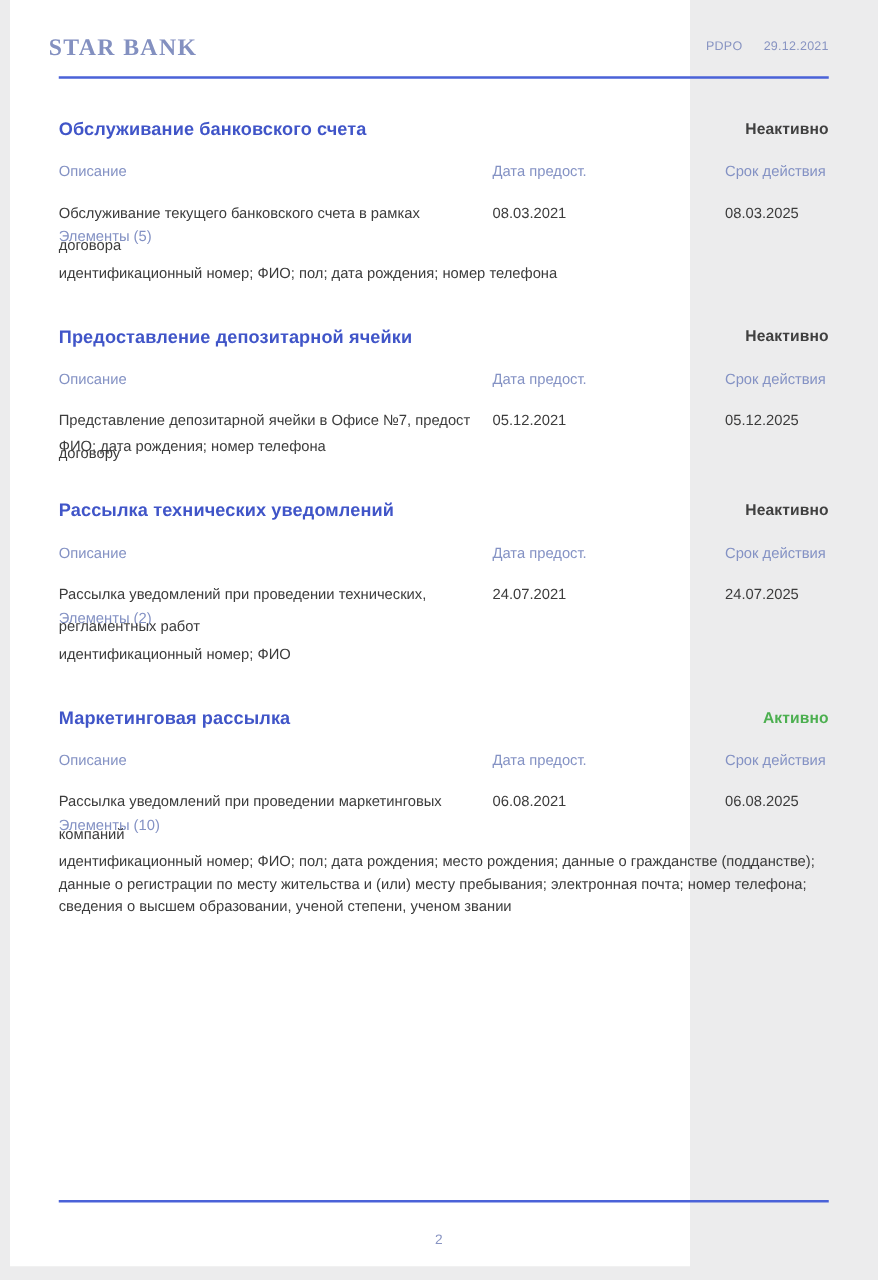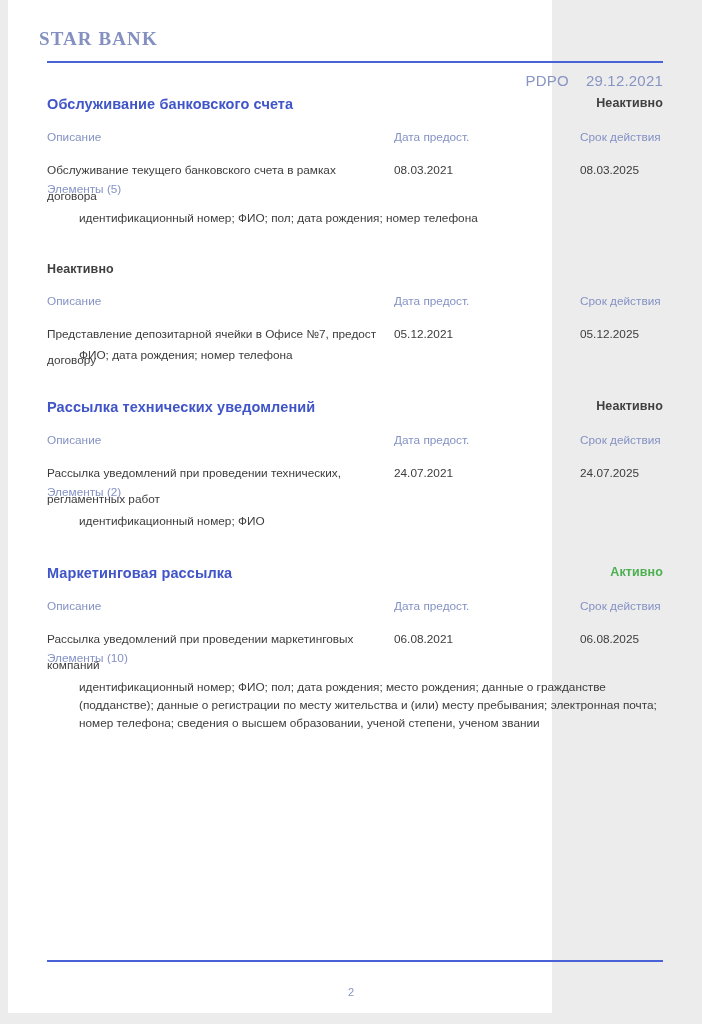--- a/index.html
+++ b/index.html
@@ -45,25 +45,24 @@
     line-height: 22px;
     white-space: nowrap;
   }
   .header-meta {
     display: flex;
     align-items: baseline;
     gap: 17px;
     padding-top: 4px;
   }
   .header-meta span {
-    font-size: 15px;
+    font-size: 10px;
     color: #8894c2;
     letter-spacing: 0.2px;
     white-space: nowrap;
-    margin-top: 40px;
   }
   .header-rule {
     position: absolute;
     left: 39px;
     top: 61px;
     width: 616px;
     height: 2px;
     background: #4a62d8;
   }
 
@@ -139,21 +138,20 @@
   .elements-label {
     font-size: 11.8px;
     color: #8492c4;
     margin-bottom: 13px;
   }
   .elements-value {
     font-size: 11.8px;
     color: #3c3c3c;
     line-height: 18px;
     max-width: 616px;
-    margin-left: 32px;
   }
 
   
   .footer-rule {
     position: absolute;
     left: 39px;
     top: 960px;
     width: 616px;
     height: 2px;
     background: #4a62d8;
@@ -202,20 +200,21 @@
           <div class="col-value">08.03.2025</div>
         </div>
       </div>
       <div class="card-elements">
         <div class="elements-label">Элементы (5)</div>
         <div class="elements-value">идентификационный номер; ФИО; пол; дата рождения; номер телефона</div>
       </div>
       </div>
       <div class="consent-card">
       <div class="card-head">
+        <div class="card-title">Предоставление депозитарной ячейки</div>
         <div class="card-status inactive">Неактивно</div>
       </div>
       <div class="card-cols">
         <div class="col-desc">
           <div class="col-label">Описание</div>
           <div class="col-value">Представление депозитарной ячейки в Офисе №7,  предост договору</div>
         </div>
         <div class="col-given">
           <div class="col-label">Дата предост.</div>
           <div class="col-value">05.12.2021</div>

